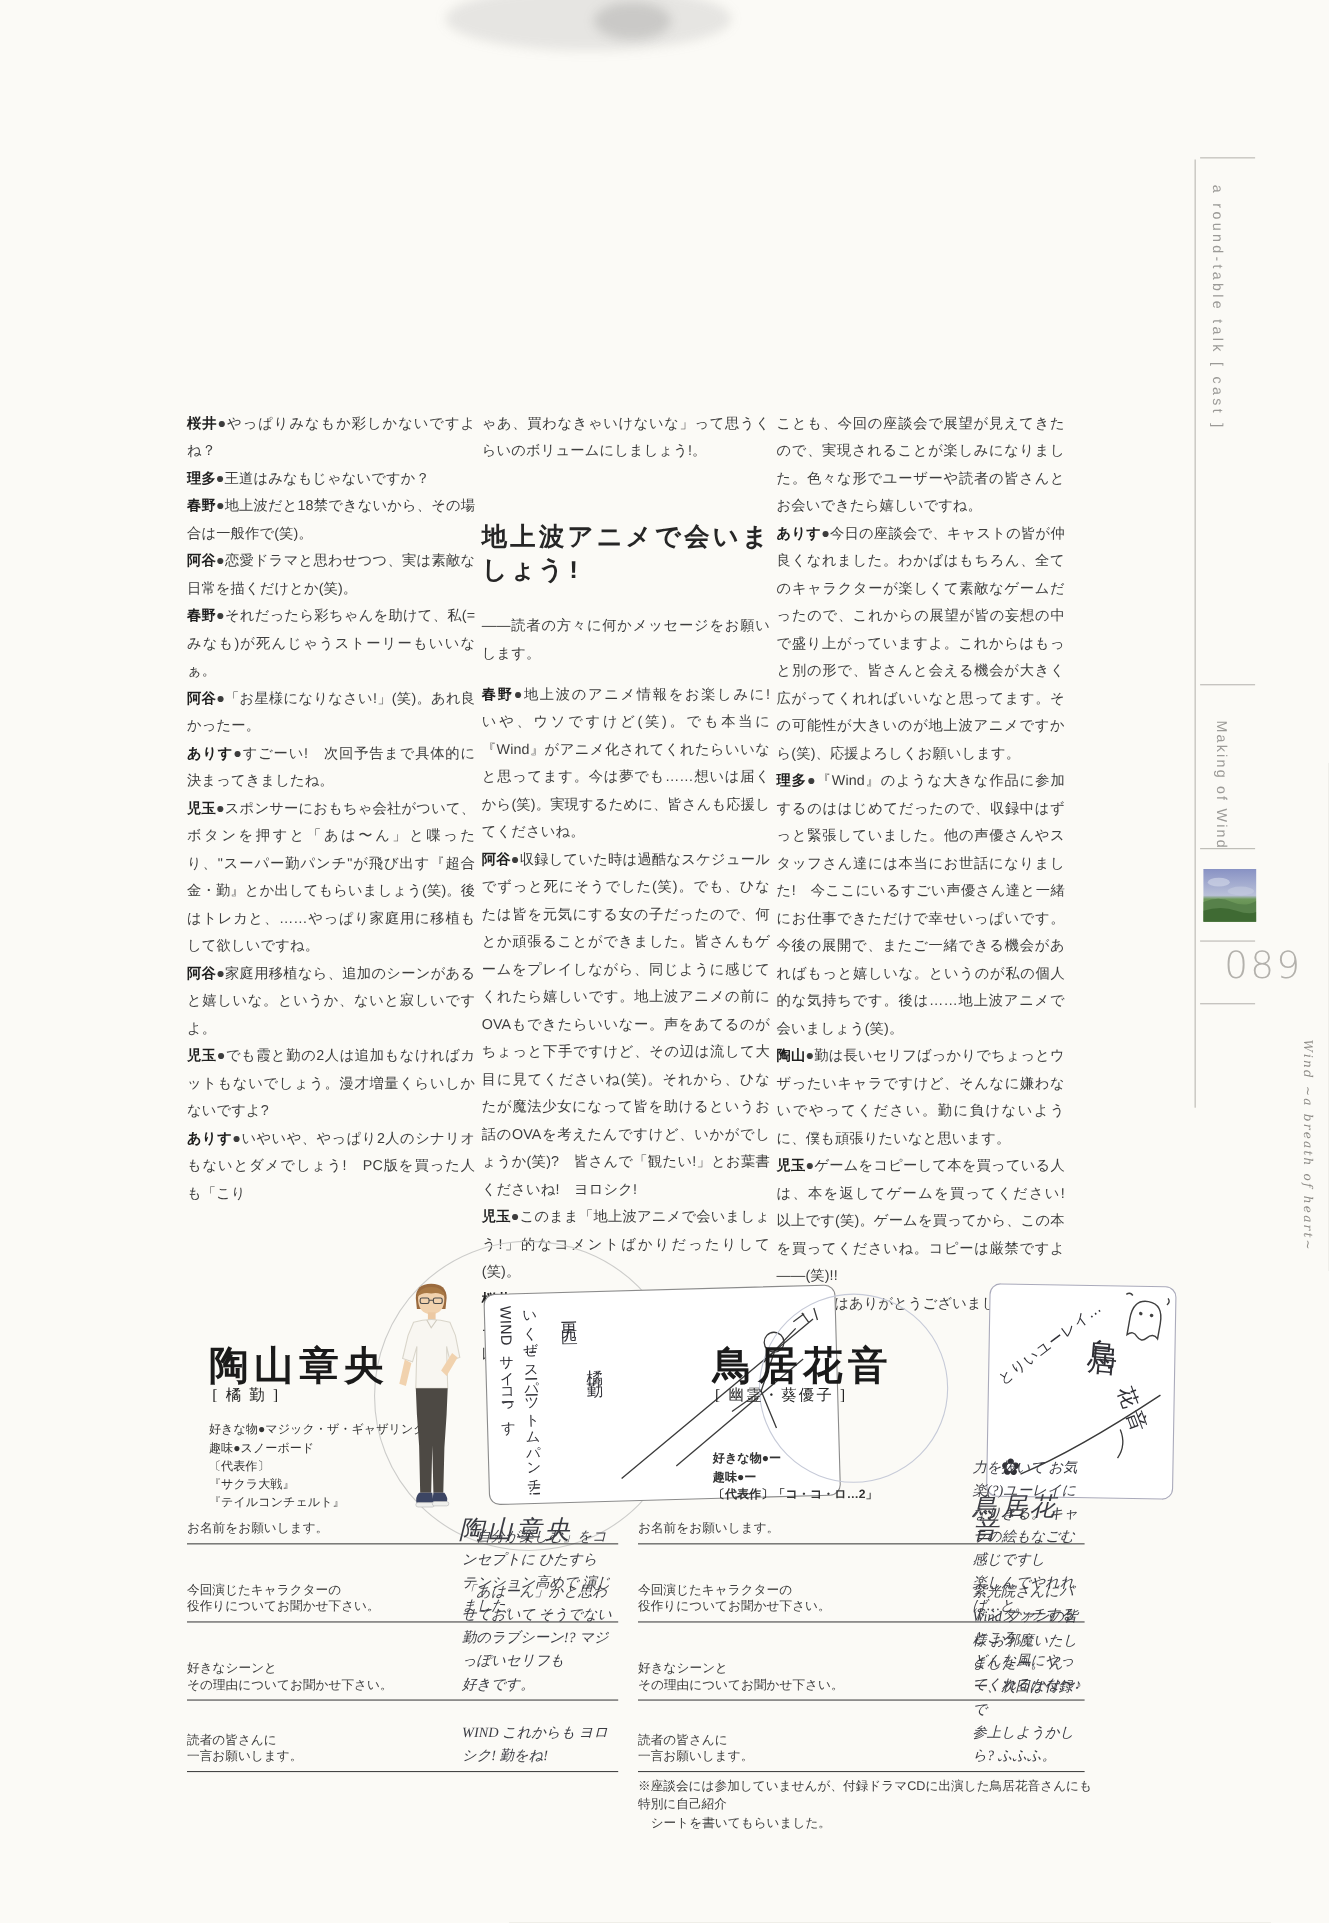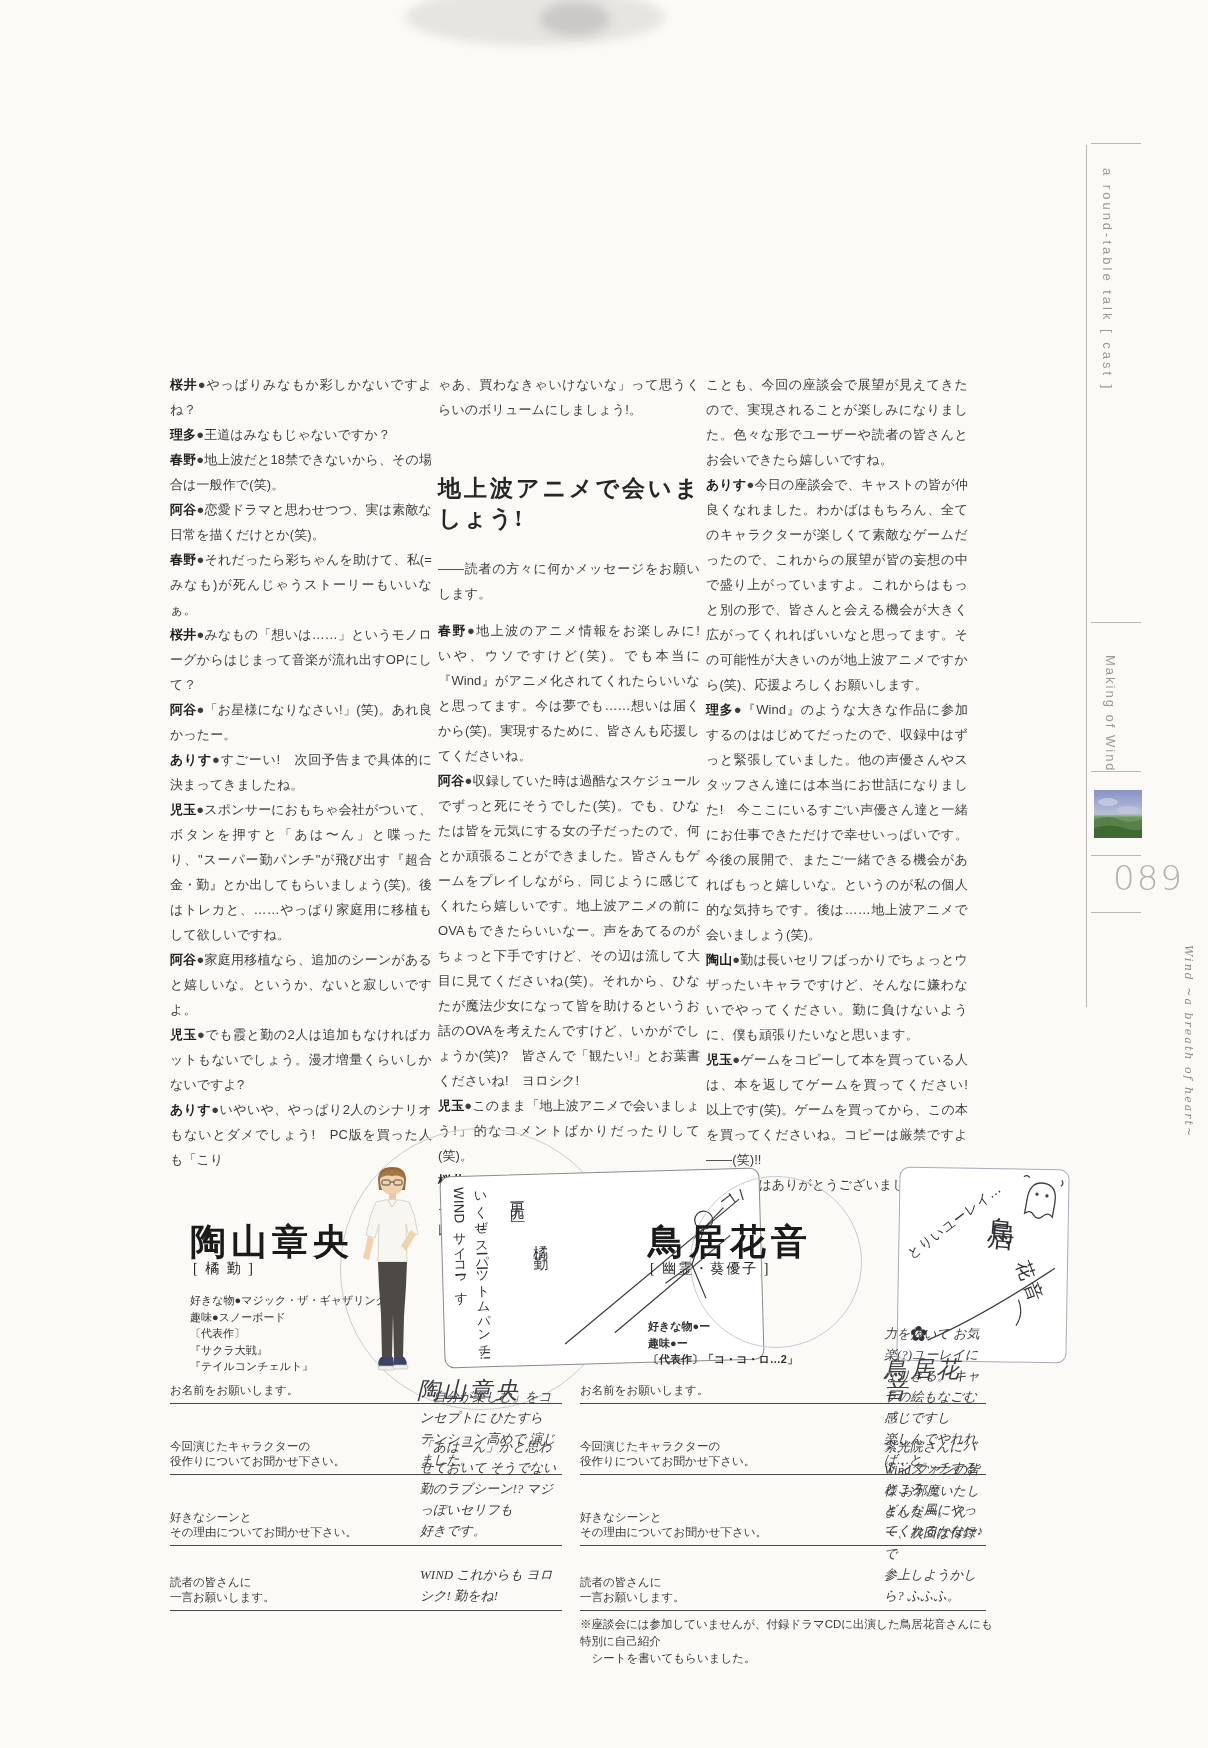--- a/index.html
+++ b/index.html
@@ -6,21 +6,21 @@
   .page{position:relative;width:1208px;height:1748px;margin:0 auto;background:#fbfaf6;
         font-family:"Liberation Sans",sans-serif;overflow:hidden;}
   
   .smudge{position:absolute;border-radius:50%;filter:blur(5px);pointer-events:none;}
   
   .col{position:absolute;top:372px;width:262px;font-size:13px;line-height:25px;
        color:#3d3d3d;text-align:justify;letter-spacing:.1px;}
   .col p{margin:0;}
   .col p.moderator{margin-bottom:12px;}
   .speaker{font-weight:bold;color:#1e1e1e;}
-  .section-heading{font-family:Liberation Serif, serif;font-weight:600;font-size:23px;
+  .section-heading{font-family:Liberation Mono, monospace;font-weight:600;font-size:23px;
        letter-spacing:2px;color:#262626;margin:52px 0 22px 0;line-height:30px;}
   
   .vtext{writing-mode:vertical-rl;text-orientation:mixed;position:absolute;}
   .side-rule{position:absolute;background:#b9b7b2;}
   .side-label{color:#9b9a97;font-size:13px;letter-spacing:3px;}
   .page-number{position:absolute;font-family:"DejaVu Sans",sans-serif;font-weight:200;
        font-size:34px;color:#b3b1ac;letter-spacing:2px;}
   .script-title{font-family:"DejaVu Serif",serif;font-style:italic;font-size:11px;
        color:#8d8b86;letter-spacing:2px;}
   .thumb{position:absolute;width:48px;height:48px;
@@ -58,21 +58,20 @@
 
   <div class="smudge" style="left:405px;top:-12px;width:260px;height:58px;background:rgba(125,125,125,.16);"></div>
   <div class="smudge" style="left:540px;top:2px;width:70px;height:34px;background:rgba(105,105,105,.22);"></div>
 
   <div class="col" id="col0">
       <p class="para"><b class="speaker">桜井</b>●やっぱりみなもか彩しかないですよね？</p>
       <p class="para"><b class="speaker">理多</b>●王道はみなもじゃないですか？</p>
       <p class="para"><b class="speaker">春野</b>●地上波だと18禁できないから、その場合は一般作で(笑)。</p>
       <p class="para"><b class="speaker">阿谷</b>●恋愛ドラマと思わせつつ、実は素敵な日常を描くだけとか(笑)。</p>
       <p class="para"><b class="speaker">春野</b>●それだったら彩ちゃんを助けて、私(=みなも)が死んじゃうストーリーもいいなぁ。</p>
-      <p class="para"><b class="speaker">桜井</b>●みなもの「想いは……」というモノローグからはじまって音楽が流れ出すOPにして？</p>
       <p class="para"><b class="speaker">阿谷</b>●「お星様になりなさい!」(笑)。あれ良かったー。</p>
       <p class="para"><b class="speaker">ありす</b>●すごーい!　次回予告まで具体的に決まってきましたね。</p>
       <p class="para"><b class="speaker">児玉</b>●スポンサーにおもちゃ会社がついて、ボタンを押すと「あは〜ん」と喋ったり、"スーパー勤パンチ"が飛び出す『超合金・勤』とか出してもらいましょう(笑)。後はトレカと、……やっぱり家庭用に移植もして欲しいですね。</p>
       <p class="para"><b class="speaker">阿谷</b>●家庭用移植なら、追加のシーンがあると嬉しいな。というか、ないと寂しいですよ。</p>
       <p class="para"><b class="speaker">児玉</b>●でも霞と勤の2人は追加もなければカットもないでしょう。漫才増量くらいしかないですよ?</p>
       <p class="para"><b class="speaker">ありす</b>●いやいや、やっぱり2人のシナリオもないとダメでしょう!　PC版を買った人も「こり</p>
     </div>
   <div class="col" id="col1" style="left:438px">
       <p class="para">ゃあ、買わなきゃいけないな」って思うくらいのボリュームにしましょう!。</p>
       <h2 class="section-heading">地上波アニメで会いましょう!</h2>

